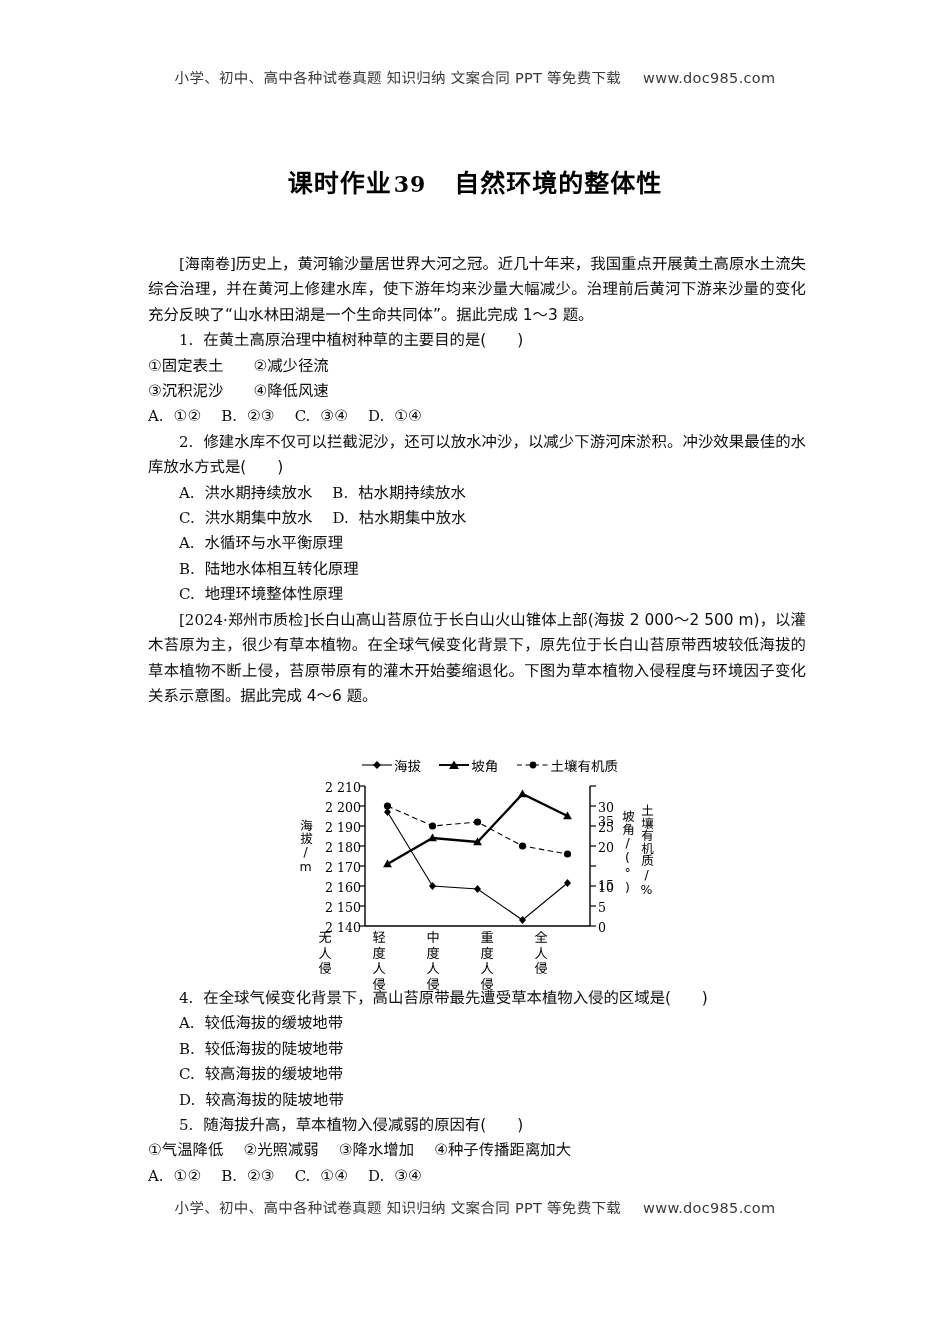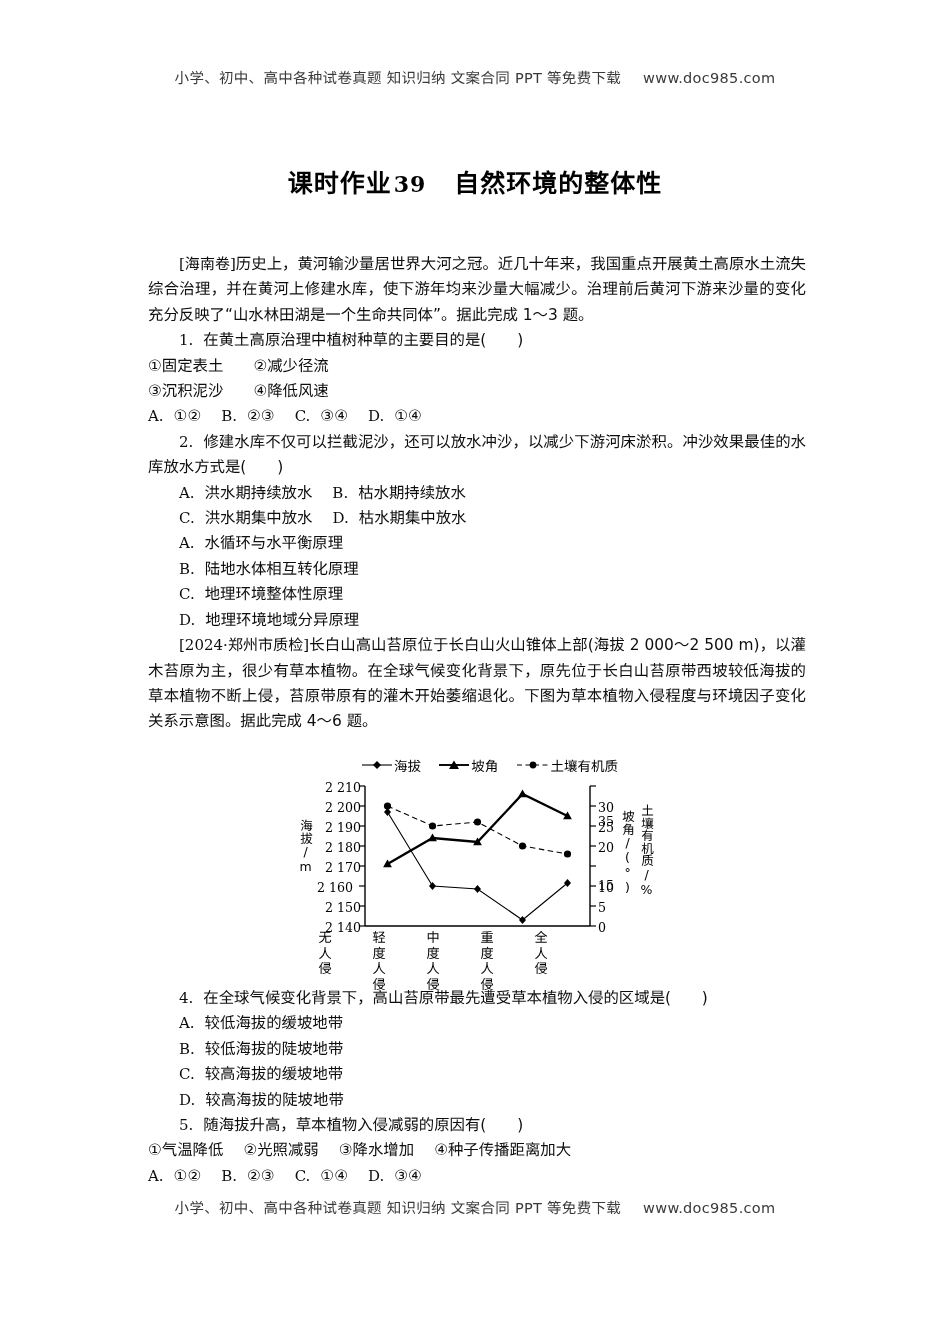--- a/index.html
+++ b/index.html
@@ -173,21 +173,20 @@
     <p class="qline"><span>③沉积泥沙</span><span class="sp-l"></span><span>④降低风速</span></p>
     <p class="qline"><span class="opt-letter">A.</span><span class="sp-s"></span><span>①②</span><span class="sp-m"></span><span class="opt-letter">B.</span><span class="sp-s"></span><span>②③</span><span class="sp-m"></span><span class="opt-letter">C.</span><span class="sp-s"></span><span>③④</span><span class="sp-m"></span><span class="opt-letter">D.</span><span class="sp-s"></span><span>①④</span></p>
 
     <p class="para indent"><span class="qnum">2.</span><span class="sp-s"></span><span>修建水库不仅可以拦截泥沙，还可以放水冲沙，以减少下游河床淤积。冲沙效果最佳的水库放水方式是(　　)</span></p>
     <p class="qline"><span class="qindent"></span><span class="opt-letter">A.</span><span class="sp-s"></span><span>洪水期持续放水</span><span class="sp-m"></span><span class="opt-letter">B.</span><span class="sp-s"></span><span>枯水期持续放水</span></p>
     <p class="qline"><span class="qindent"></span><span class="opt-letter">C.</span><span class="sp-s"></span><span>洪水期集中放水</span><span class="sp-m"></span><span class="opt-letter">D.</span><span class="sp-s"></span><span>枯水期集中放水</span></p>
 
     <p class="qline"><span class="qindent"></span><span class="opt-letter">A.</span><span class="sp-s"></span><span>水循环与水平衡原理</span></p>
     <p class="qline"><span class="qindent"></span><span class="opt-letter">B.</span><span class="sp-s"></span><span>陆地水体相互转化原理</span></p>
     <p class="qline"><span class="qindent"></span><span class="opt-letter">C.</span><span class="sp-s"></span><span>地理环境整体性原理</span></p>
-    <p class="qline"><span class="qindent"></span><span class="opt-letter">D.</span><span class="sp-s"></span><span>地理环境地域分异原理</span></p>
 
     <p class="para indent"><span class="qnum">[2024·郑州市质检]</span><span>长白山高山苔原位于长白山火山锥体上部(海拔 2 000～2 500 m)，以灌木苔原为主，很少有草本植物。在全球气候变化背景下，原先位于长白山苔原带西坡较低海拔的草本植物不断上侵，苔原带原有的灌木开始萎缩退化。下图为草本植物入侵程度与环境因子变化关系示意图。据此完成 4～6 题。</span></p>
   </div>
 
   <div class="figure">
 
     <div class="legend">
       <span class="item">
         <svg width="30" height="12">
           <line x1="0" y1="6" x2="30" y2="6" stroke="#000" stroke-width="1.1"></line>
@@ -212,21 +211,21 @@
 
       <div class="axis-title ylab-left">海拔/m</div>
       <div class="axis-title ylab-r1">坡角/(°)</div>
       <div class="axis-title ylab-r2">土壤有机质/%</div>
 
       <div class="ticklab left" style="left:24px;top:3px;">2 210</div>
       <div class="ticklab left" style="left:24px;top:23px;">2 200</div>
       <div class="ticklab left" style="left:24px;top:43px;">2 190</div>
       <div class="ticklab left" style="left:24px;top:63px;">2 180</div>
       <div class="ticklab left" style="left:24px;top:83px;">2 170</div>
-      <div class="ticklab left" style="left:24px;top:103px;text-align:center;">2 160</div>
+      <div class="ticklab left" style="left:24px;top:103px;">2 160</div>
       <div class="ticklab left" style="left:24px;top:123px;">2 150</div>
       <div class="ticklab left" style="left:24px;top:143px;">2 140</div>
 
       <div class="ticklab right" style="left:313px;top:3px;margin-top:34px;">35</div>
       <div class="ticklab right" style="left:313px;top:23px;">30</div>
       <div class="ticklab right" style="left:313px;top:43px;">25</div>
       <div class="ticklab right" style="left:313px;top:63px;">20</div>
       <div class="ticklab right" style="left:313px;top:101px;">15</div>
       <div class="ticklab right" style="left:313px;top:103px;">10</div>
       <div class="ticklab right" style="left:313px;top:123px;">5</div>

